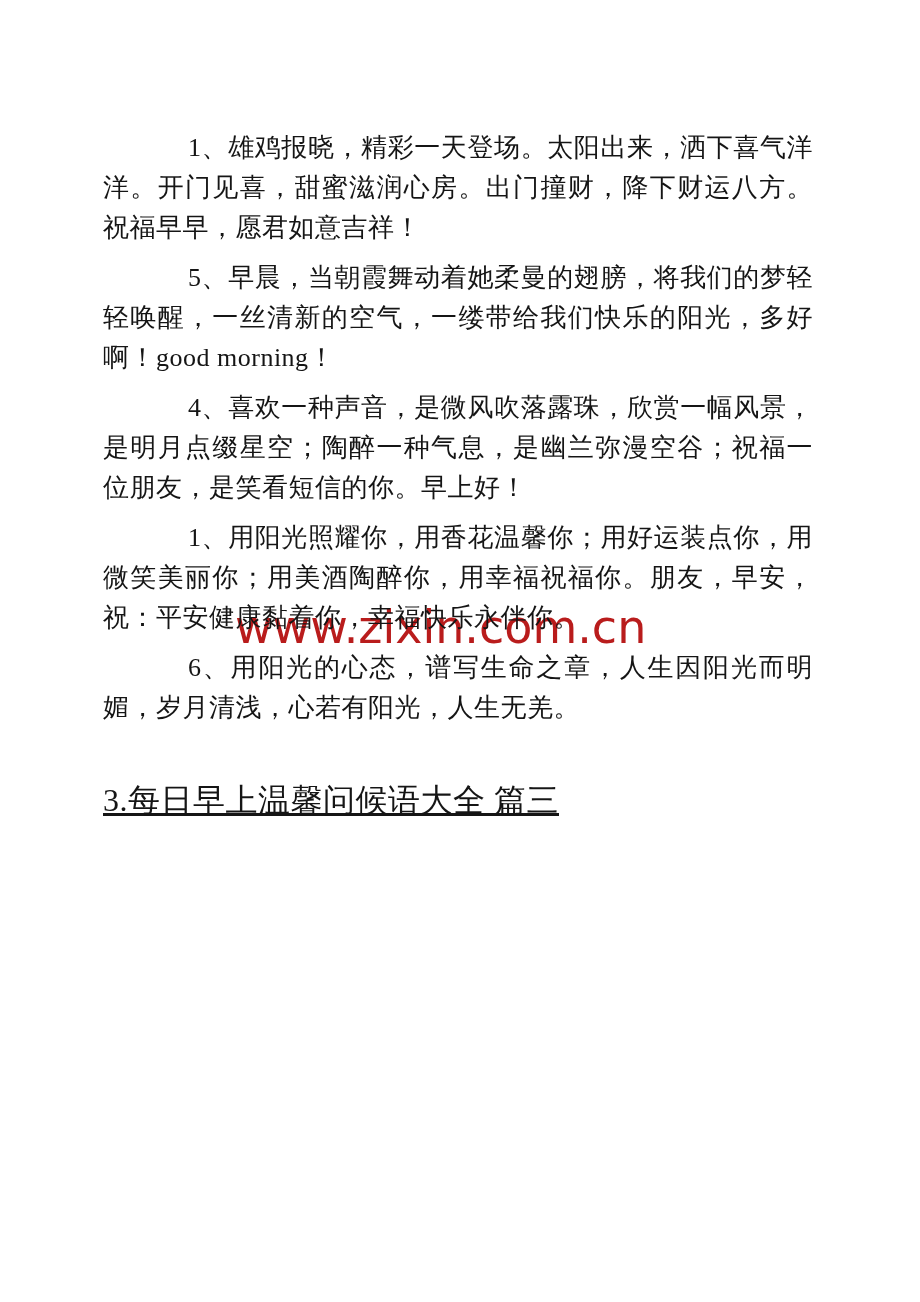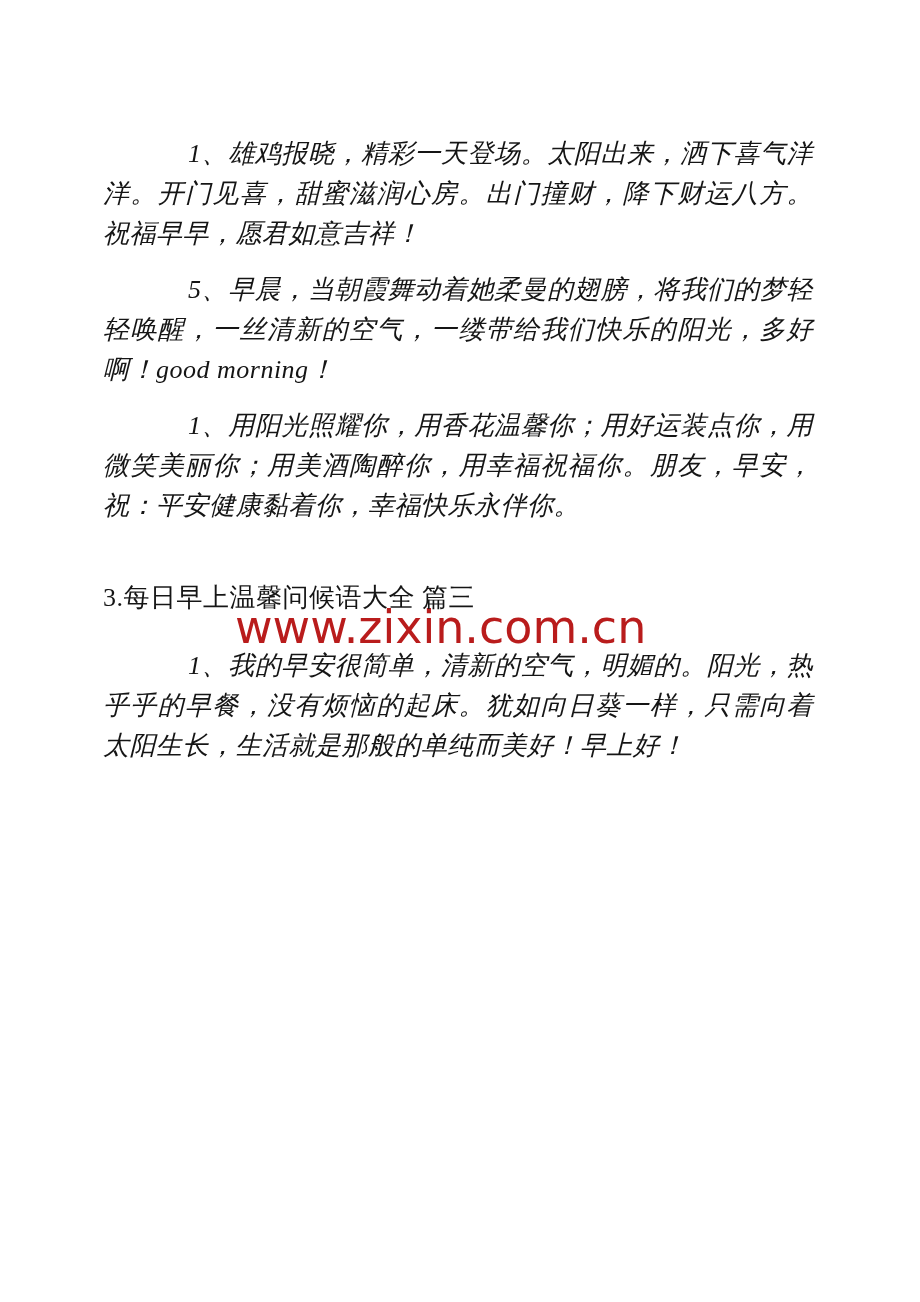--- a/index.html
+++ b/index.html
@@ -30,50 +30,51 @@
     width: 710px;
     z-index: 1;
     color: #151515;
     font-size: 26px;
     line-height: 40px;
     letter-spacing: 0.5px;
     text-align: justify;
     text-justify: inter-ideograph;
   }
   .para {
-    margin: 16px 0 10px 0;
+    margin: 10px 0 10px 0;
     text-indent: 85px;
-    font-style: italic;
   }
   .heading {
-    margin: 52px 0 28px 0;
-    font-size: 26px;
+    margin: 52px 0 56px 0;
+    font-size: 32px;
     font-weight: normal;
     line-height: 40px;
     text-indent: 0;
     text-align: left;
+    text-decoration: underline;
   }
 </style>
 </head>
 <body>
 
 <div class="page">
 
   <div class="watermark">www.zixin.com.cn</div>
 
   <div class="content">
 
     <p class="para">1、雄鸡报晓，精彩一天登场。太阳出来，洒下喜气洋洋。开门见喜，甜蜜滋润心房。出门撞财，降下财运八方。祝福早早，愿君如意吉祥！</p>
 
     <p class="para">5、早晨，当朝霞舞动着她柔曼的翅膀，将我们的梦轻轻唤醒，一丝清新的空气，一缕带给我们快乐的阳光，多好啊！good morning！</p>
 
 
+    <p class="para">4、喜欢一种声音，是微风吹落露珠，欣赏一幅风景，是明月点缀星空；陶醉一种气息，是幽兰弥漫空谷；祝福一位朋友，是笑看短信的你。早上好！</p>
 
     <p class="para">1、用阳光照耀你，用香花温馨你；用好运装点你，用微笑美丽你；用美酒陶醉你，用幸福祝福你。朋友，早安，祝：平安健康黏着你，幸福快乐永伴你。</p>
 
+    <p class="para">6、用阳光的心态，谱写生命之章，人生因阳光而明媚，岁月清浅，心若有阳光，人生无羌。</p>
 
     <h2 class="heading">3.每日早上温馨问候语大全 篇三</h2>
 
-    <p class="para">1、我的早安很简单，清新的空气，明媚的。阳光，热乎乎的早餐，没有烦恼的起床。犹如向日葵一样，只需向着太阳生长，生活就是那般的单纯而美好！早上好！</p>
 
 
   </div>
 </div>
 
 </body></html>

